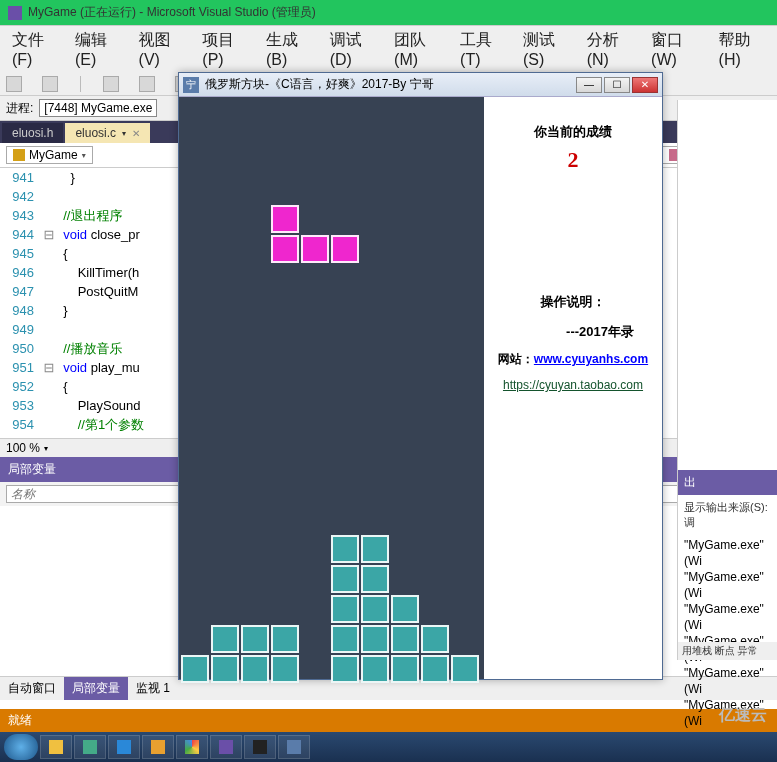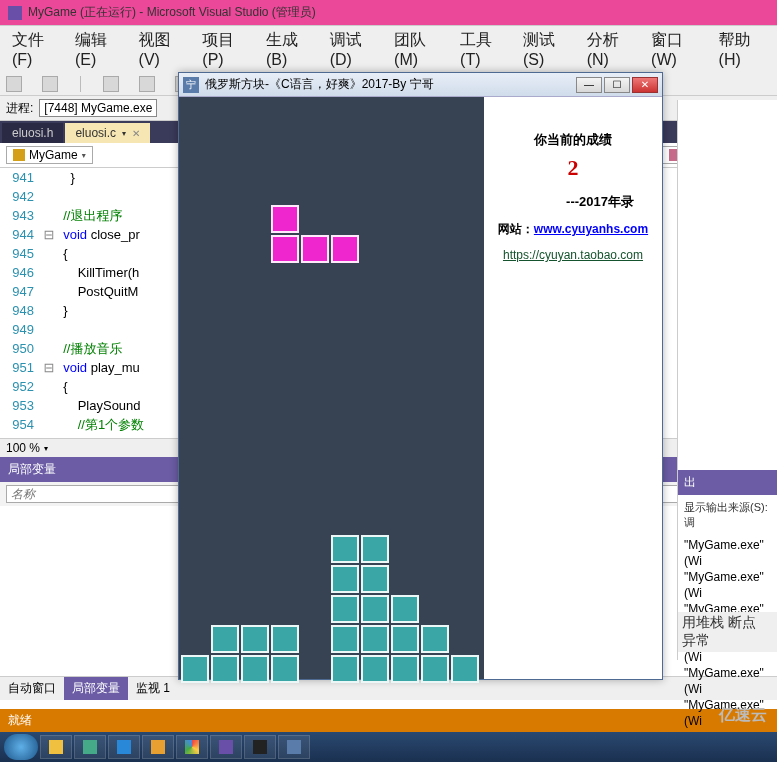--- a/index.html
+++ b/index.html
@@ -1,19 +1,19 @@
 <!DOCTYPE html>
 <html><head>
 <meta charset="utf-8">
 <style>
 * { box-sizing: border-box; margin: 0; padding: 0; font-family: "Microsoft YaHei", "SimSun", sans-serif; }
 body { width: 777px; height: 762px; background: #fff; overflow: hidden; position: relative; font-size: 12px; }
 
 
-.vs-title { background: #ec4899; color: #333; padding: 4px 8px; font-size: 12px; border-bottom: 1px solid #ccc; display:flex; align-items:center; gap:6px; }
+.vs-title { background: #22c55e; color: #333; padding: 4px 8px; font-size: 12px; border-bottom: 1px solid #ccc; display:flex; align-items:center; gap:6px; }
 .vs-title .vs-icon { width:14px; height:14px; background:#6a4fa8; display:inline-block; }
 
 
 .menubar { background: #efefef; padding: 2px 4px; display: flex; gap: 2px; font-size: 16px; }
 .menubar span { padding: 2px 8px; color: #222; cursor: default; }
 
 
 .toolbar { background: #efefef; padding: 3px 6px; border-bottom: 1px solid #ccc; display: flex; gap: 20px; align-items: center; }
 .tb-btn { width: 16px; height: 16px; background: #d8d8d8; border: 1px solid #aaa; }
 .tb-sep { width: 1px; height: 16px; background: #bbb; margin: 0 2px; }
@@ -72,34 +72,34 @@
 .taskbtn { width: 32px; height: 24px; background: rgba(255,255,255,0.08); border:1px solid rgba(255,255,255,0.15); display:flex; align-items:center; justify-content:center;}
 .startorb { width: 34px; height: 26px; border-radius: 13px; background: radial-gradient(circle, #5fb0e8, #1d568a); }
 .taskbtn .pin { width:14px; height:14px; }
 .yisu { position:absolute; right:10px; bottom:36px; color:#bbb; font-size:16px; font-weight:bold;}
 
 
 .outpanel { position:absolute; right:0; top:100px; width:100px; background:#fff; border-left:1px solid #ccc; height:560px; font-size:12px;}
 .outhdr { background:#6b5ca5; color:#fff; padding:4px 6px;}
 .outsrc { padding:5px 6px; color:#333; font-size:11px;}
 .outlines { padding:2px 6px; font-family:"SimSun"; font-size:12px; line-height:16px; color:#000;}
-.outfoot { position:absolute; bottom:8px; background:#efefef; width:100%; padding:2px 4px; font-size:14px; color:#333;}
+.outfoot { position:absolute; bottom:0; background:#efefef; width:100%; padding:2px 4px; font-size:10px; color:#333;}
 
 
 .gamewin { position: absolute; left: 178px; top: 72px; width: 485px; height: 608px; background: #fff; border: 1px solid #4f6a92; box-shadow: 0 0 8px rgba(0,0,0,0.3); }
 .gw-title { background: linear-gradient(#e8eef7, #d0dceb); height: 24px; display: flex; align-items: center; padding: 0 4px; gap: 6px; font-size: 12px; border-bottom:1px solid #aac;}
 .gw-icon { width: 16px; height: 16px; background: #5a7caa; color:#fff; font-size:10px; display:flex; align-items:center; justify-content:center;}
 .gw-btns { margin-left: auto; display: flex; gap: 2px; }
 .gw-btn { width: 26px; height: 16px; border: 1px solid #888; background: linear-gradient(#f4f4f4,#d8d8d8); font-size: 10px; display:flex; align-items:center; justify-content:center;}
 .gw-close { background: linear-gradient(#e77,#c33); color: #fff; border-color:#933;}
 
 .gw-body { display: flex; height: calc(100% - 24px); }
 .playfield { width: 305px; background: #374253; position: relative; }
 .sidepanel { flex: 1; background: #fff; padding: 10px 8px; font-family: "SimSun", serif; font-size: 13px; color: #000; text-align:center;}
-.sidepanel .score-label { font-weight: bold; margin-top: 24px; font-family: Liberation Serif, serif; }
+.sidepanel .score-label { font-weight: bold; margin-top: 16px; font-family: Liberation Serif, serif; }
 .sidepanel .score-val { color: #c00; font-size: 22px; font-family: serif; margin-top: 6px; font-weight:bold;}
 .sidepanel .ops-title { font-weight: bold; margin-top: 120px; text-align:center;}
 .sidepanel .opline { margin-top: 12px; text-align:center;}
 .sidepanel .promo { margin-top: 70px; font-weight: bold; color:#000;}
 .sidepanel .sig { margin-top: 12px; font-weight:bold; text-align:right; padding-right:20px;}
 .sidepanel .link { color: #14532d; text-decoration: underline; font-size: 12px; margin-top:10px;}
 .sidepanel .site { font-weight:bold; margin-top:10px; font-size:12px;}
 
 
 .cell { position: absolute; width: 28px; height: 28px; border: 2px solid rgba(255,255,255,0.9); }
@@ -324,20 +324,21 @@
         <div class="cell teal" style="left: 92px; top: 558px;"></div>
         <div class="cell teal" style="left: 152px; top: 558px;"></div>
         <div class="cell teal" style="left: 182px; top: 558px;"></div>
         <div class="cell teal" style="left: 212px; top: 558px;"></div>
         <div class="cell teal" style="left: 242px; top: 558px;"></div>
         <div class="cell teal" style="left: 272px; top: 558px;"></div>
       </div>
     <div class="sidepanel">
       <div class="score-label">你当前的成绩</div>
       <div class="score-val">2</div>
+      <div class="ops-title">操作说明：</div>
       <div class="sig">---2017年录</div>
       <div class="site"><span>网站：</span><span style="color:#00f;text-decoration:underline">www.cyuyanhs.com</span></div>
       <div class="link">https://cyuyan.taobao.com</div>
     </div>
   </div>
 </div>
 
 <div class="yisu">亿速云</div>
 
 <div class="taskbar">

